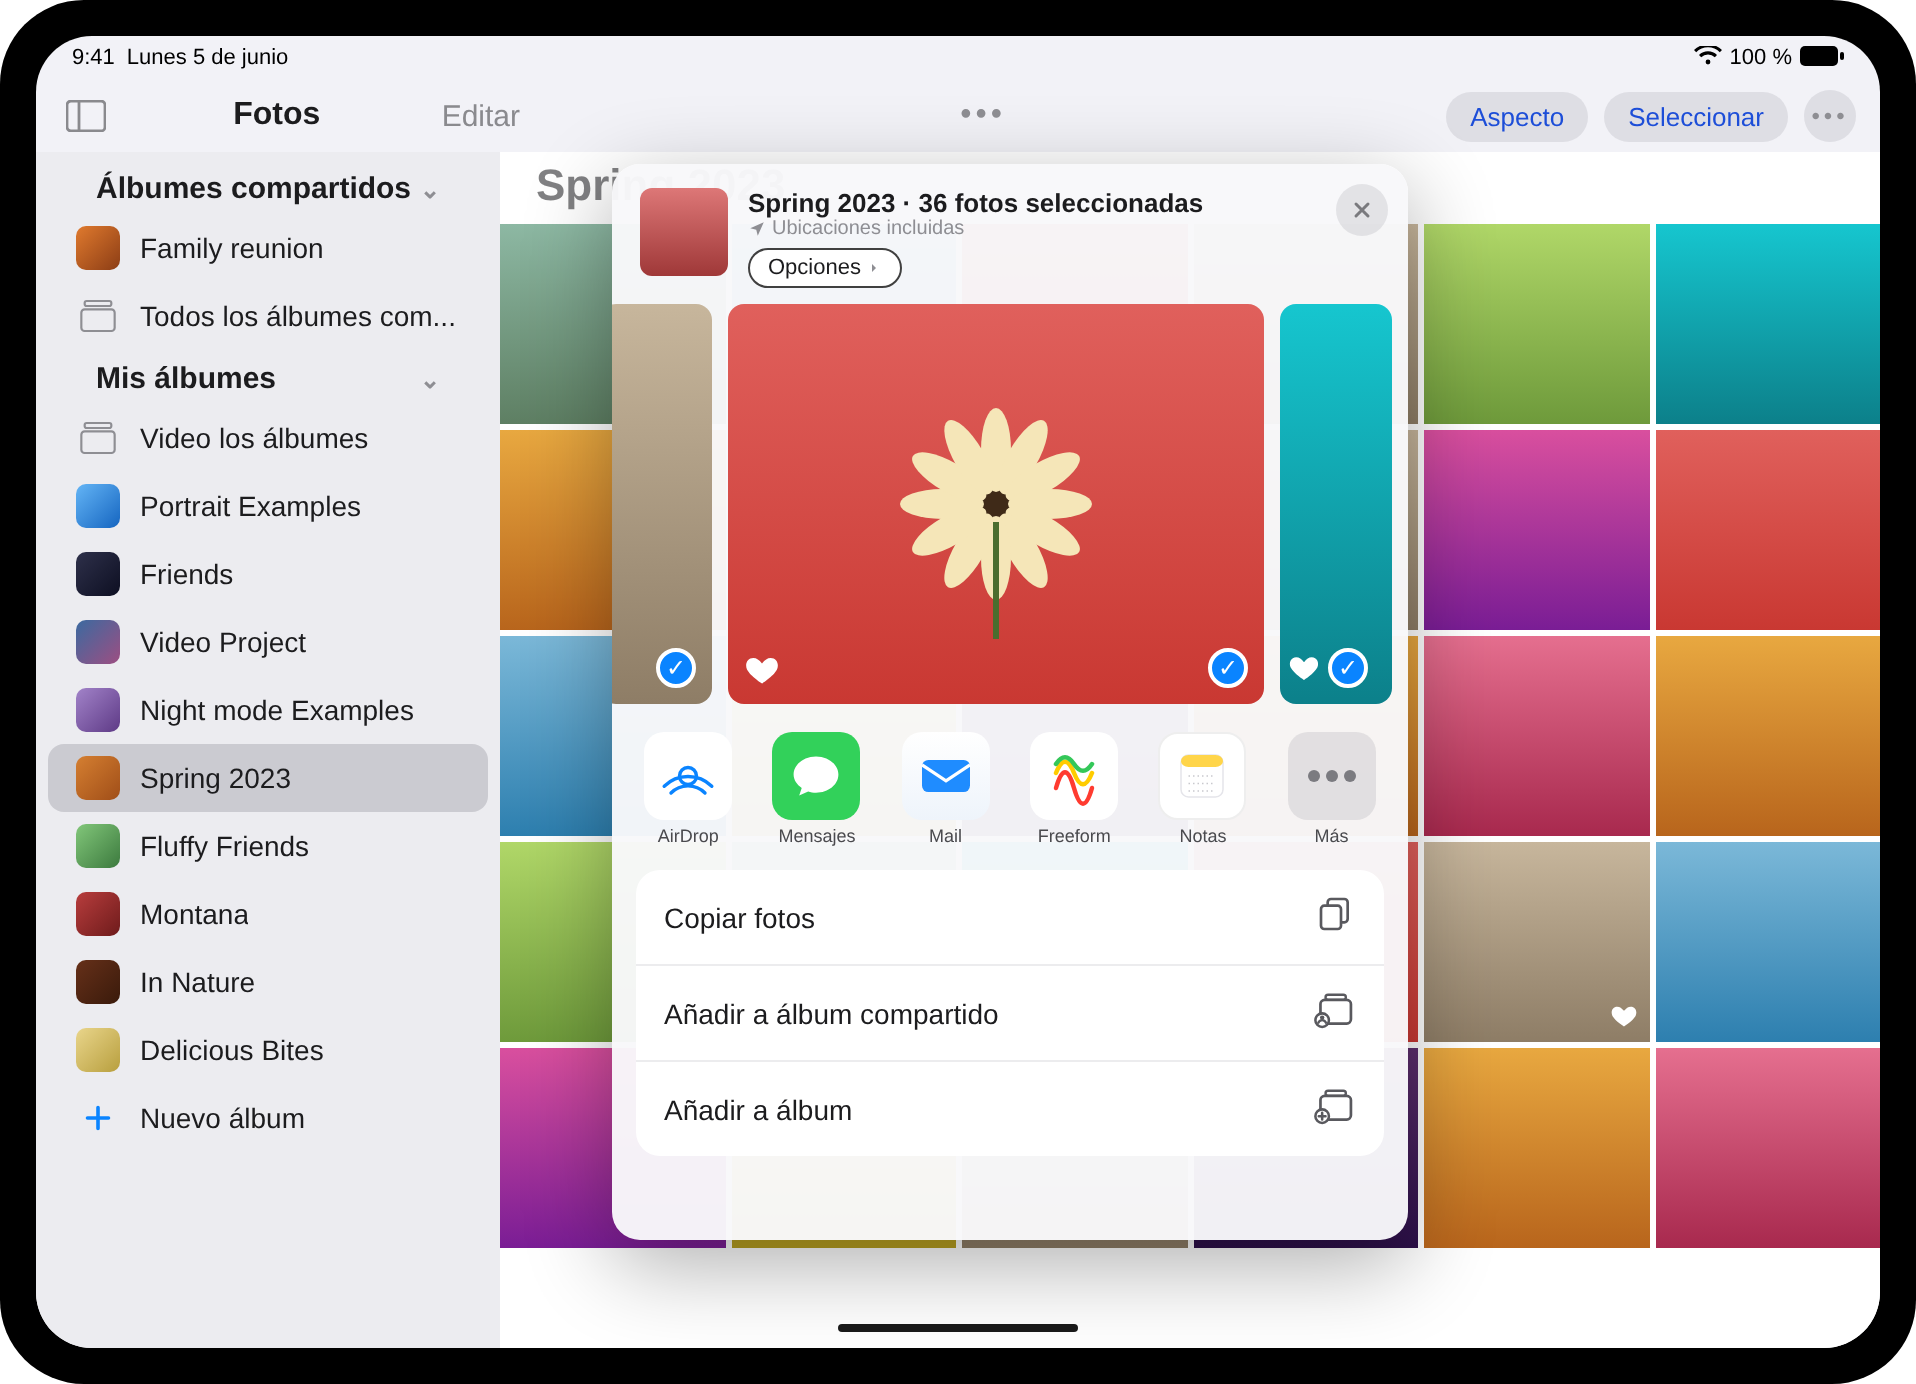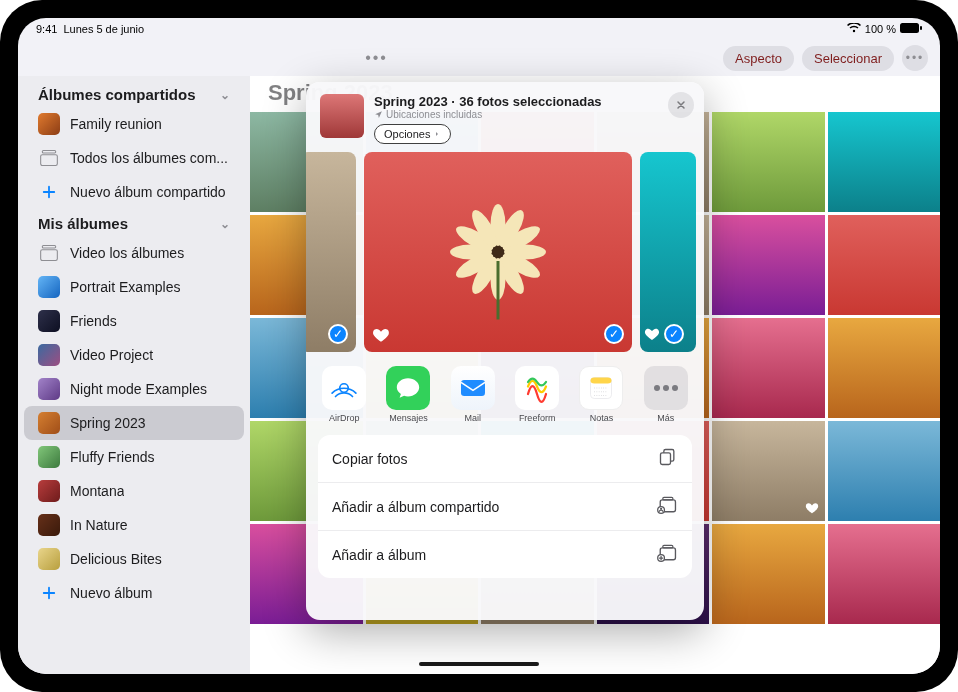--- a/index.html
+++ b/index.html
@@ -12,26 +12,26 @@
 .status-right { display:flex; gap:4px; align-items:center;}
 .st-icon { display:inline-block; }
 
 .toprow { height: 36px; display: flex; align-items: center; padding: 0 12px; position: relative; }
 .tb-left { width: 230px; display:flex; align-items:center; gap:8px; }
 .tb-iconbtn { width:26px; height:22px; display:flex; align-items:center; justify-content:center; color:#8a8a8e; }
 .tb-title { font-size:16px; font-weight:600; color:#1c1c1e; flex:1; text-align:center; }
 .tb-edit { color:#8a8a8e; font-size:15px; }
 .tb-center { flex:1; text-align:center; color:#8a8a8e; }
 .tb-right { display:flex; gap:8px; align-items:center; }
-.pill { background: rgba(120,120,128,.16); color:#7f1d1d; padding:5px 12px; border-radius:14px; font-size:13px; }
+.pill { background: rgba(120,120,128,.16); color:#1d4ed8; padding:5px 12px; border-radius:14px; font-size:13px; }
 .circ { width:26px; height:26px; border-radius:13px; background: rgba(120,120,128,.16); display:flex; align-items:center; justify-content:center; color:#8e8e93; }
 
 .body { display:flex; height: calc(100% - 58px); }
 .sidebar { width: 232px; background:#ececf0; overflow:hidden; padding-top:4px; position:relative; }
-.section-head { display:flex; justify-content:space-between; align-items:center; padding:6px 20px 4px; font-size:15px; font-weight:600; color:#1c1c1e; }
+.section-head { display:flex; justify-content:space-between; align-items:center; padding:6px 30px 4px; font-size:15px; font-weight:600; color:#1c1c1e; }
 .chev { color:#8e8e93; font-size:12px;}
 .sb-item { display:flex; align-items:center; gap:10px; padding:6px 14px; font-size:14px; color:#1c1c1e; border-radius:8px; margin:0 6px; }
 .sb-item.selected { background: rgba(120,120,128,.28); }
 .sb-thumb { width:22px; height:22px; border-radius:5px; background:#c9c9ce; flex:0 0 22px; overflow:hidden; position:relative; }
 .sb-icn { width:22px; height:22px; display:flex; align-items:center; justify-content:center; color:#8e8e93; flex:0 0 22px; }
 .sb-label { white-space:nowrap; overflow:hidden; text-overflow:ellipsis; }
 
 .main { flex:1; position:relative; background:#fff; overflow:hidden; }
 .main-title { position:absolute; top:4px; left:18px; font-size:22px; font-weight:700; color:#1c1c1e; opacity:.55; }
 .grid { position:absolute; inset:0; display:grid; grid-template-columns: repeat(6, 1fr); grid-auto-rows: 100px; gap:3px; padding-top:36px; }
@@ -119,20 +119,30 @@
       <span class="st-icon">
         <svg width="22" height="10" viewBox="0 0 22 10">
               <rect x="0" y="0" width="19" height="10" rx="2.5" fill="#000"></rect>
               <rect x="20" y="3" width="2" height="4" rx="1" fill="#000"></rect>
             </svg>
       </span>
     </div>
   </div>
 
   <div class="toprow">
+    <div class="tb-left">
+      <div class="tb-iconbtn">
+        <svg width="20" height="16" viewBox="0 0 20 16">
+              <rect x="0.5" y="0.5" width="19" height="15" rx="2" fill="none" stroke="#8a8a8e" stroke-width="1.4"></rect>
+              <line x1="6.5" y1="0.5" x2="6.5" y2="15.5" stroke="#8a8a8e" stroke-width="1.4"></line>
+            </svg>
+      </div>
+      <div class="tb-title">Fotos</div>
+      <div class="tb-edit">Editar</div>
+    </div>
     <div class="tb-center">
       <span class="dots">•••</span>
     </div>
     <div class="tb-right">
       <div class="pill">Aspecto</div>
       <div class="pill">Seleccionar</div>
       <div class="circ">
         <span class="dots" style="font-size:12px;">•••</span>
       </div>
     </div>
@@ -150,28 +160,20 @@
               <span class="sb-label">Family reunion</span>
             </div>
             <div class="sb-item">
               <div class="sb-icn">
                 <svg width="20" height="18" viewBox="0 0 24 20">
                   <rect x="4" y="1" width="16" height="3" rx="1.2" fill="none" stroke="#8e8e93" stroke-width="1.3"></rect>
                   <rect x="2" y="6" width="20" height="13" rx="2" fill="none" stroke="#8e8e93" stroke-width="1.3"></rect>
                 </svg>
               </div>
               <span class="sb-label">Todos los álbumes com...</span>
-            </div>
-            <div class="sb-item">
-              <div class="sb-icn">
-                <svg width="18" height="18" viewBox="0 0 24 24">
-                  <path d="M12 5v14M5 12h14" stroke="#0a84ff" stroke-width="2.4" stroke-linecap="round"></path>
-                </svg>
-              </div>
-              <span class="sb-label">Nuevo álbum compartido</span>
             </div>
           </div>
 
       <div class="section-head">
         <span>Mis álbumes</span>
         <span class="chev">⌄</span>
       </div>
       <div id="mine-list">
             <div class="sb-item">
               <div class="sb-icn">

